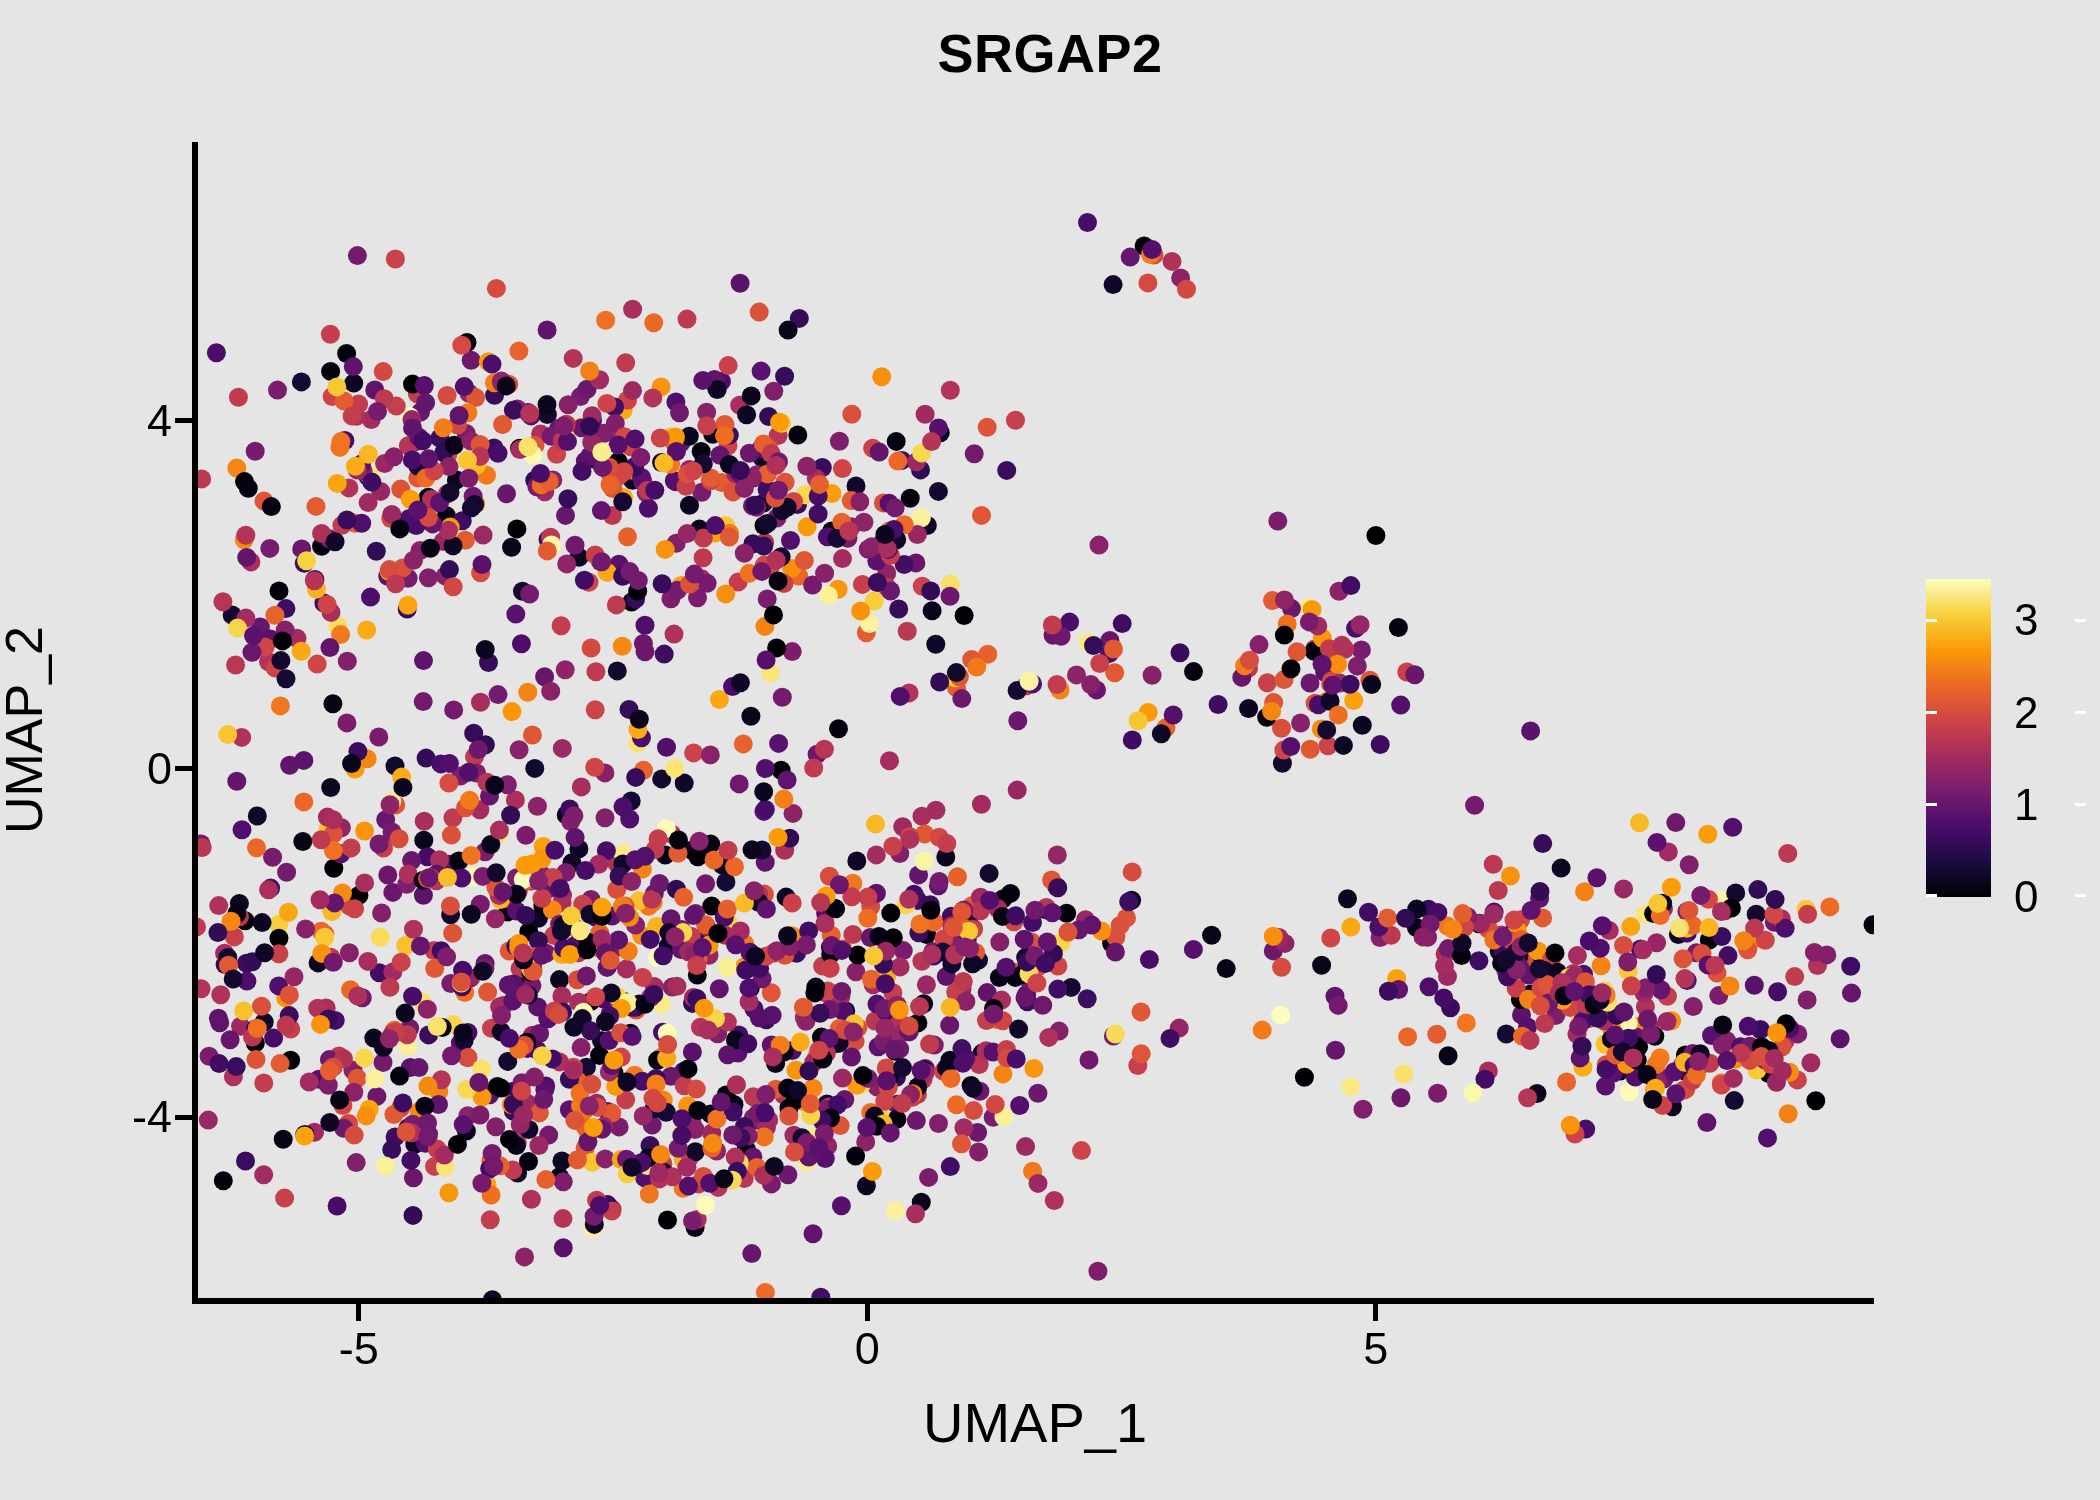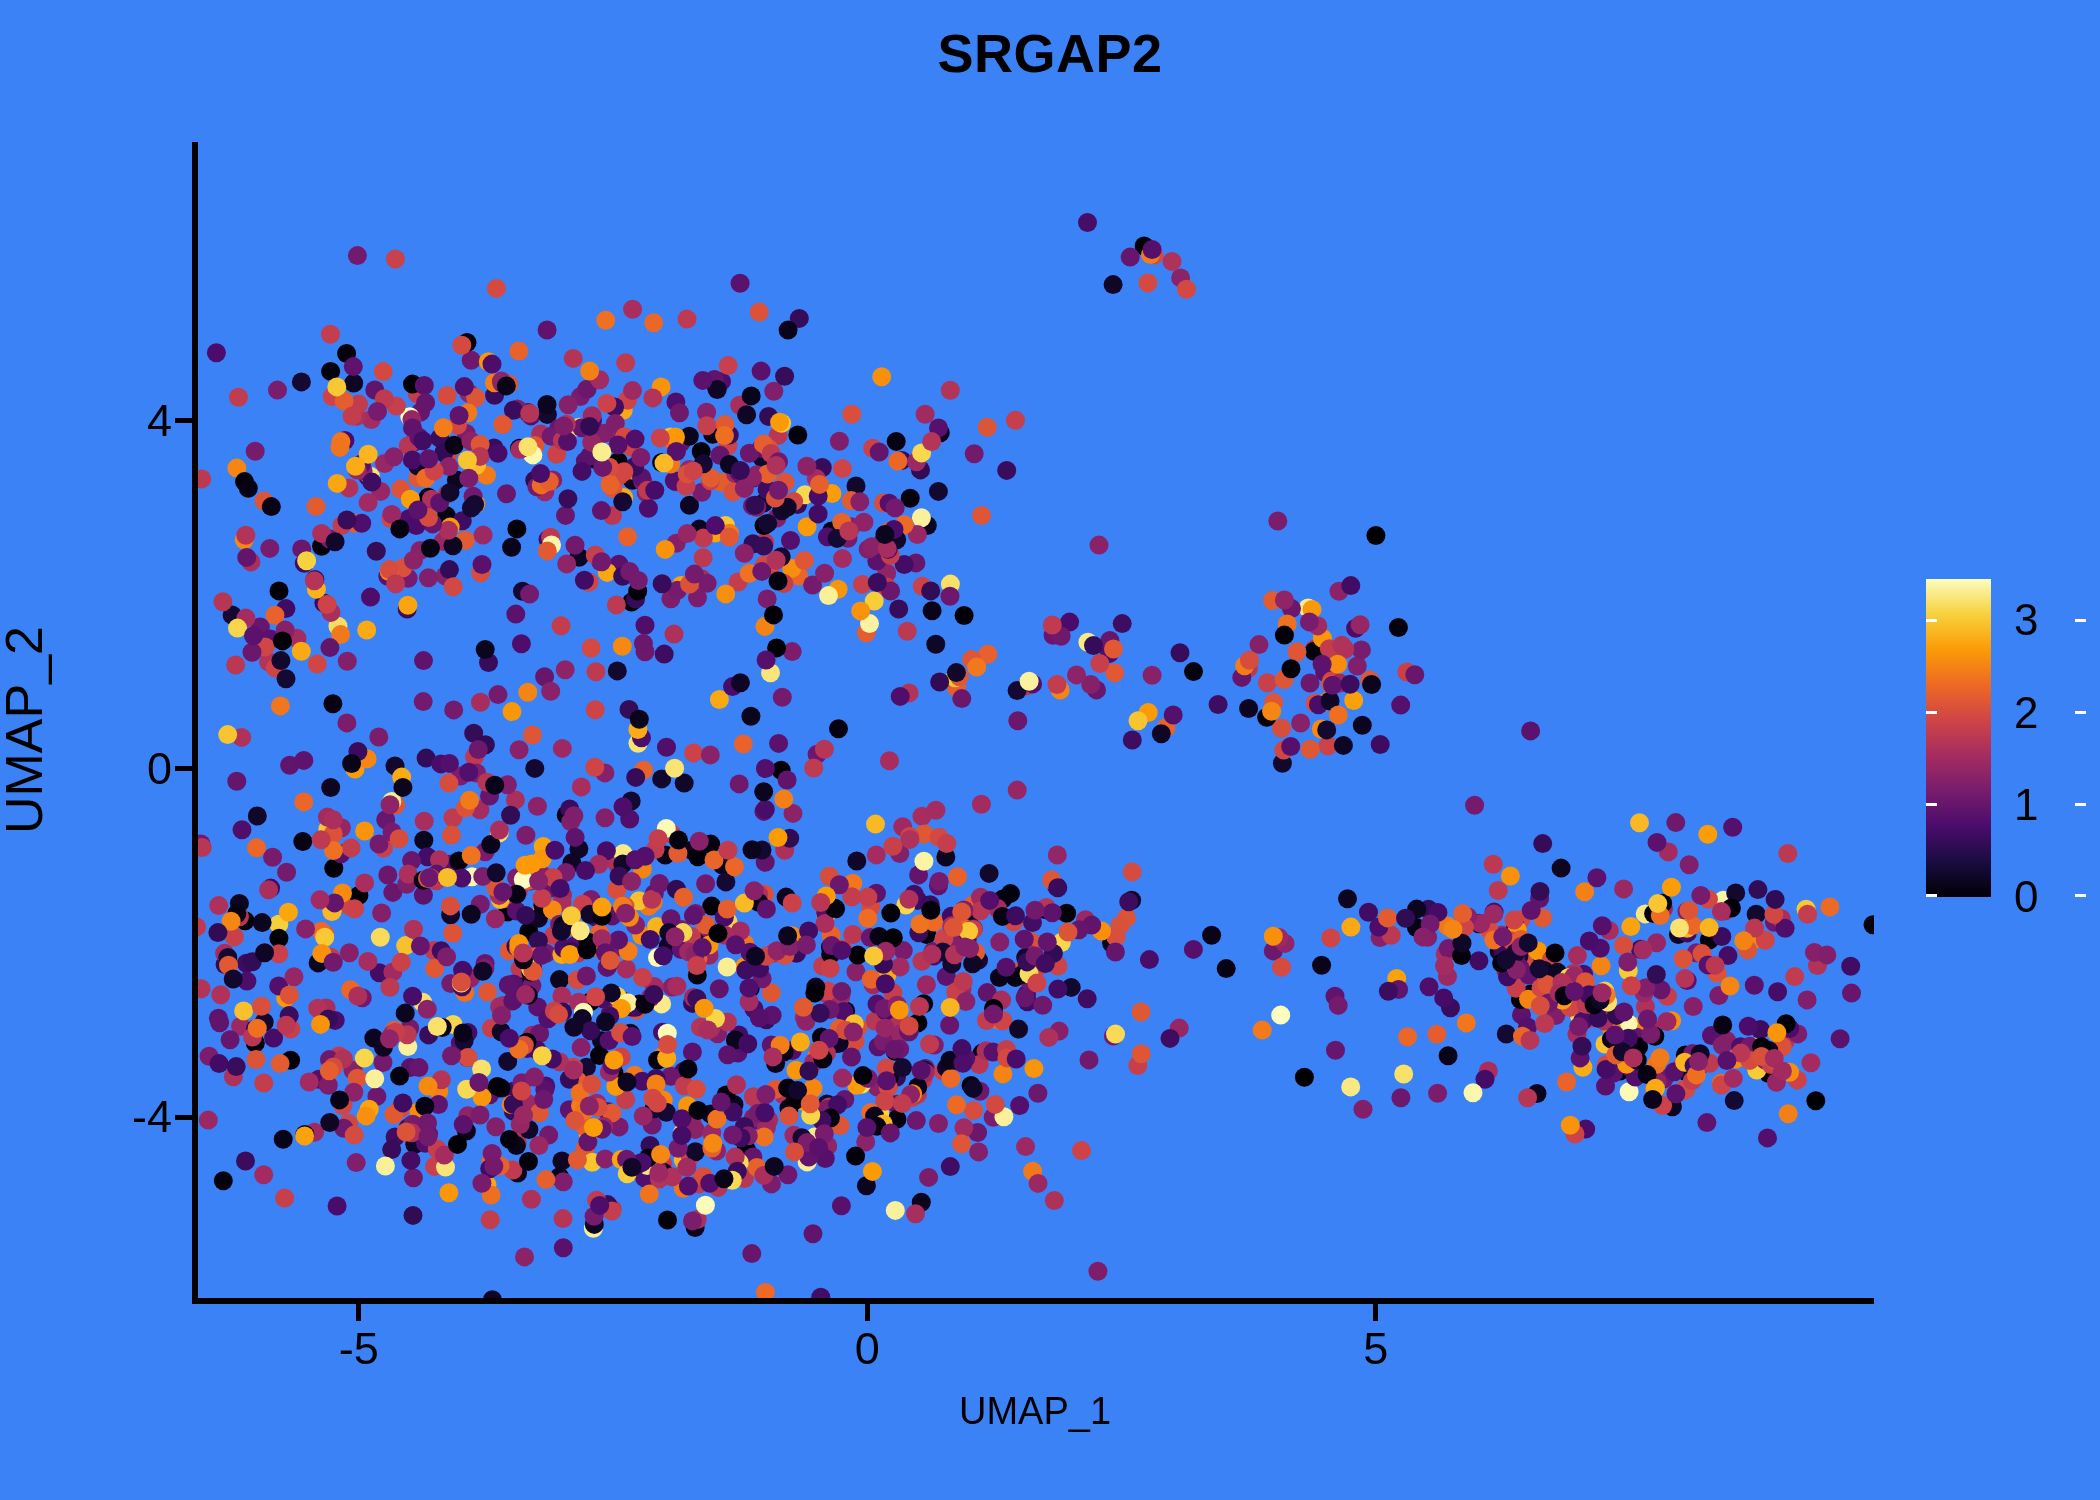--- a/index.html
+++ b/index.html
@@ -7,21 +7,21 @@
     padding: 0;
     background: #ffffff;
   }
   body {
     font-family: "Liberation Sans", sans-serif;
   }
   #root {
     position: relative;
     width: 2100px;
     height: 1500px;
-    background: #3b82f6;
+    background: #e5e5e5;
     overflow: hidden;
   }
   #plot-title {
     position: absolute;
     left: 0;
     top: 22px;
     width: 2100px;
     text-align: center;
     font-size: 54px;
     font-weight: bold;
@@ -103,21 +103,21 @@
     font-size: 45px;
     color: #000000;
     line-height: 1;
   }
   #x-axis-title {
     position: absolute;
     left: 196px;
     top: 1390px;
     width: 1678px;
     text-align: center;
-    font-size: 38px;
+    font-size: 56px;
     color: #000000;
   }
   #y-axis-title {
     position: absolute;
     left: -556px;
     top: 700px;
     width: 1160px;
     text-align: center;
     font-size: 52px;
     color: #000000;

